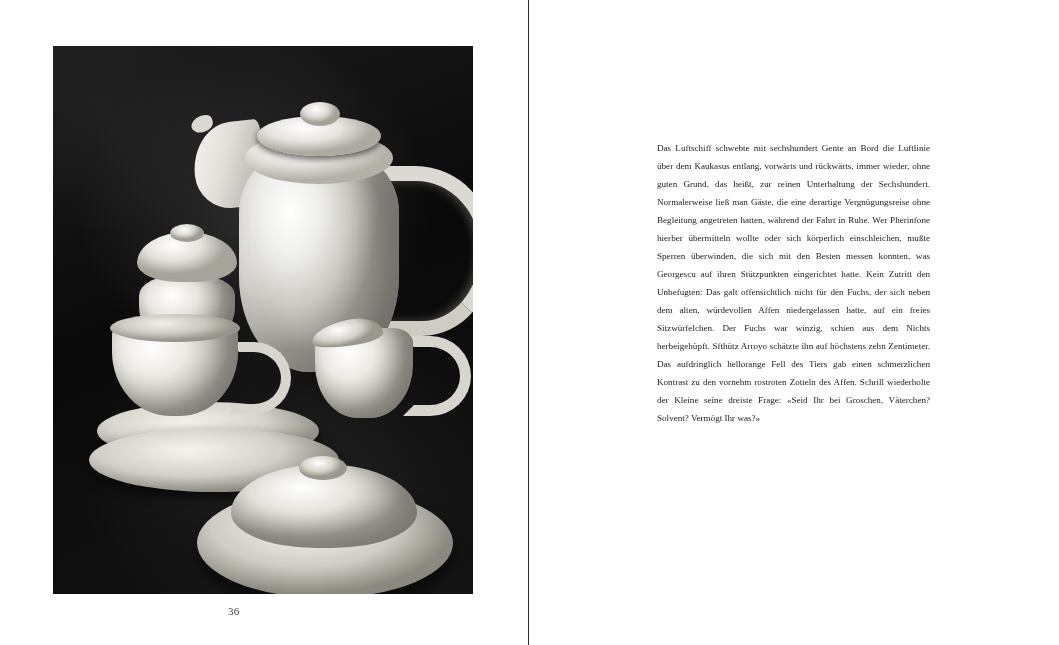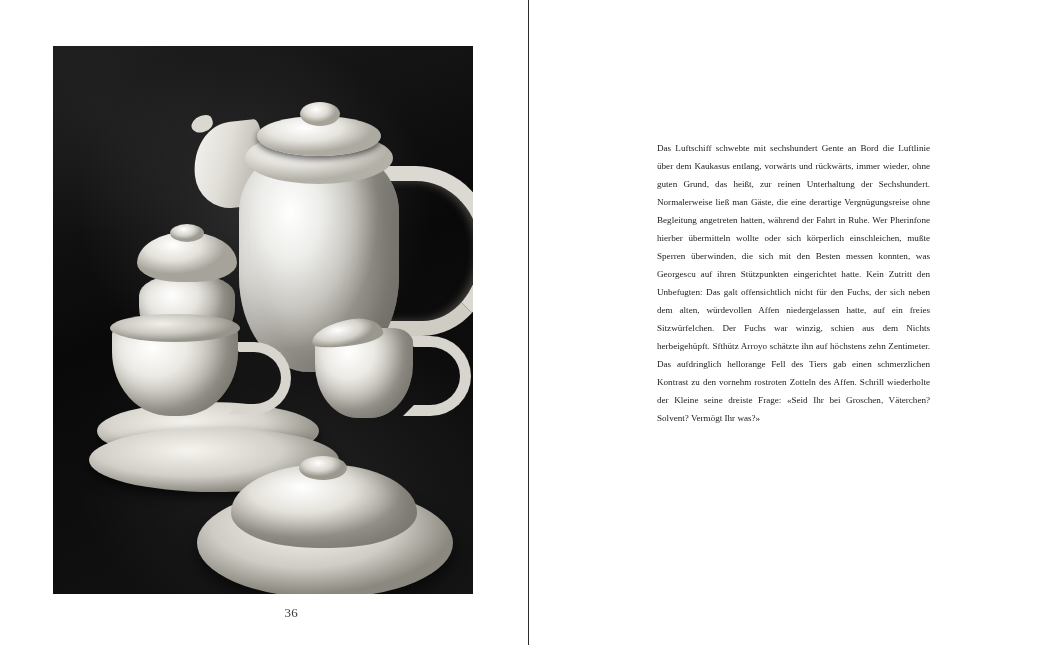--- a/index.html
+++ b/index.html
@@ -262,23 +262,23 @@
     top: 410px;
     width: 48px;
     height: 24px;
     border-radius: 50%;
     background: radial-gradient(ellipse 50% 55% at 40% 30%, #ffffff, #d9d6cf 60%, #9b9890 100%);
   }
 
   .folio {
     position: absolute;
     font-family: "Liberation Serif", serif;
-    font-size: 13px;
+    font-size: 11px;
     color: #3a3a3a;
-    text-align: right;
+    text-align: left;
     letter-spacing: 0.3px;
   }
   .folio-left {
     left: 228px;
     top: 605px;
     width: 70px;
   }
 
   
   .page-right {

